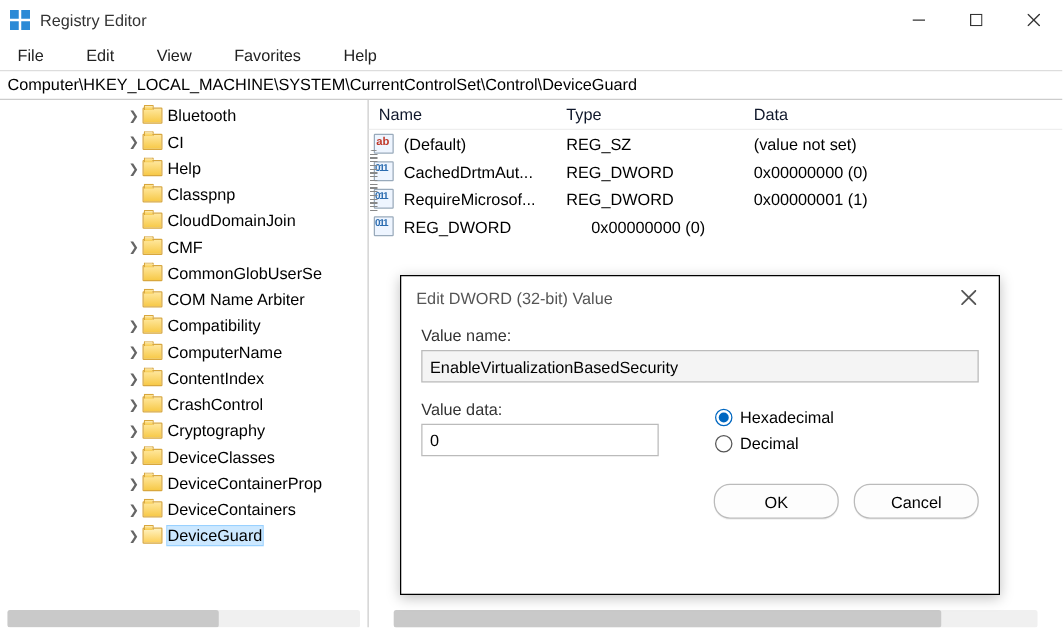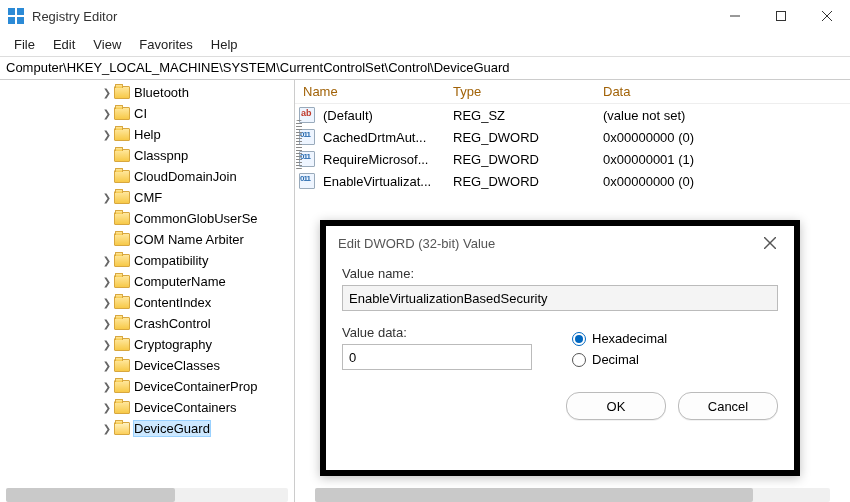--- a/index.html
+++ b/index.html
@@ -7,21 +7,21 @@
 
 
 .titlebar { height: 32px; display: flex; align-items: center; padding-left: 8px; }
 .app-icon { width: 16px; height: 16px; margin-right: 8px; display: inline-flex; }
 .titlebar .title { flex: 1; color: #333; }
 .win-controls { display: flex; }
 .win-btn { width: 46px; height: 32px; display: flex; align-items: center; justify-content: center; color: #555; }
 .win-btn svg { width: 10px; height: 10px; }
 
 
-.menubar { height: 24px; display: flex; align-items: center; padding-left: 6px; gap: 2px; }
+.menubar { height: 24px; display: flex; align-items: center; padding-left: 6px; gap: 18px; }
 .menuitem { padding: 2px 8px; color: #222; }
 
 
 .addressbar { height: 24px; border-top: 1px solid #ddd; border-bottom: 1px solid #ccc; padding: 3px 6px; color: #000; }
 
 
 .main { display: flex; height: calc(502px - 32px - 24px - 24px); }
 .tree-pane { width: 295px; border-right: 1px solid #ccc; overflow: hidden; position: relative; }
 .value-pane { flex: 1; position: relative; }
 
@@ -38,38 +38,38 @@
 .tree-row.selected .tree-label { background: #cce8ff; outline: 1px solid #99d1ff; }
 
 
 .hscroll { position: absolute; bottom: 0; left: 6px; right: 6px; height: 14px; background: #f0f0f0; border-radius: 2px; }
 .hscroll .thumb { position: absolute; left: 0; top: 0; bottom: 0; width: 60%; background: #c9c9c9; border-radius: 2px; }
 .value-pane .hscroll { left: 20px; right: 20px; }
 .value-pane .hscroll .thumb { width: 85%; }
 
 
 .val-header { display: flex; height: 24px; align-items: center; border-bottom: 1px solid #eee; }
-.val-header .col { padding-left: 8px; color: #a16207; }
+.val-header .col { padding-left: 8px; color: #0f172a; }
 .col-name { width: 150px; }
 .col-type { width: 150px; }
 .col-data { flex: 1; }
 
 .val-row { display: flex; height: 22px; align-items: center; }
 .val-row .col { padding-left: 8px; }
 .val-icon { width: 16px; height: 16px; margin-left: 4px; flex-shrink: 0; border: 1px solid #9ab; background: #eef5ff; position: relative; border-radius: 1px; }
 .val-icon.ab::after { content:"ab"; position:absolute; left:1px; top:0; font-size:9px; color:#c0392b; font-weight:bold; }
 .val-icon.dw::after { content:"011"; position:absolute; left:0px; top:0; font-size:8px; color:#2b6cb0; font-weight:bold; letter-spacing:-1px; }
 
 
 .grip { position: absolute; left: 296px; top: 120px; width: 6px; height: 50px; background:
   repeating-linear-gradient(#888, #888 1px, transparent 1px, transparent 3px); border-radius: 2px; }
 
 
 .dialog { position: absolute; left: 320px; top: 220px; width: 480px; height: 256px;
-  background: #fff; border: 6px solid #000000; box-shadow: 0 2px 10px rgba(0,0,0,.25); }
+  background: #fff; border: 1px solid #000000; box-shadow: 0 2px 10px rgba(0,0,0,.25); }
 .dialog-title { height: 34px; display: flex; align-items: center; padding: 0 12px; color: #555; font-size: 14px; }
 .dialog-title .spacer { flex: 1; }
 .dlg-close { width: 24px; height: 24px; display:flex; align-items:center; justify-content:center; color:#555; }
 .dlg-body { padding: 6px 16px 12px; }
 .dlg-label { color: #333; margin-bottom: 4px; }
 .dlg-input { width: 100%; height: 26px; border: 1px solid #bbb; background: #fff; padding: 2px 6px; }
 .dlg-input.gray { background: #f4f4f4; }
 .dlg-row { display: flex; gap: 24px; margin-top: 14px; }
 .dlg-col { flex: 1; }
 .dlg-value-input { width: 190px; }
@@ -238,21 +238,20 @@
           <div class="col col-data">0x00000000 (0)</div>
         </div>
         <div class="val-row">
           <span class="val-icon dw"></span>
           <div class="col col-name" style="width:130px">RequireMicrosof...</div>
           <div class="col col-type">REG_DWORD</div>
           <div class="col col-data">0x00000001 (1)</div>
         </div>
         <div class="val-row">
           <span class="val-icon dw"></span>
-          <div class="col col-name" style="width:130px">EnableVirtualizat...</div>
           <div class="col col-type">REG_DWORD</div>
           <div class="col col-data">0x00000000 (0)</div>
         </div>
       </div>
     <div class="hscroll">
         <div class="thumb"></div>
       </div>
   </div>
 </div>
 

